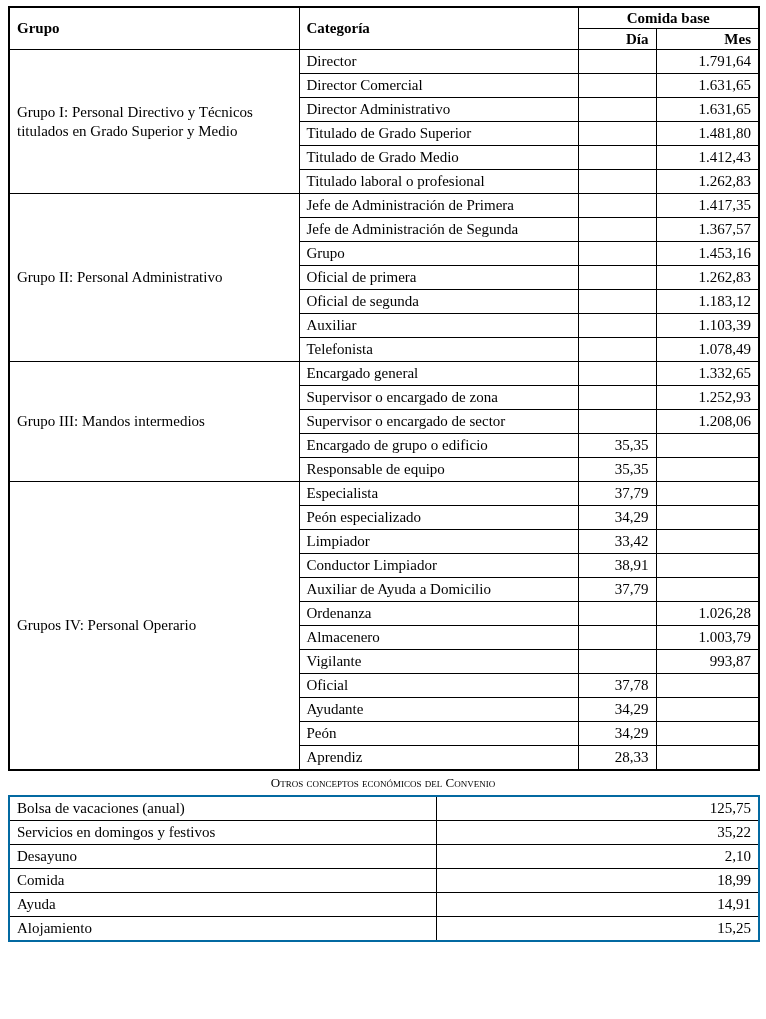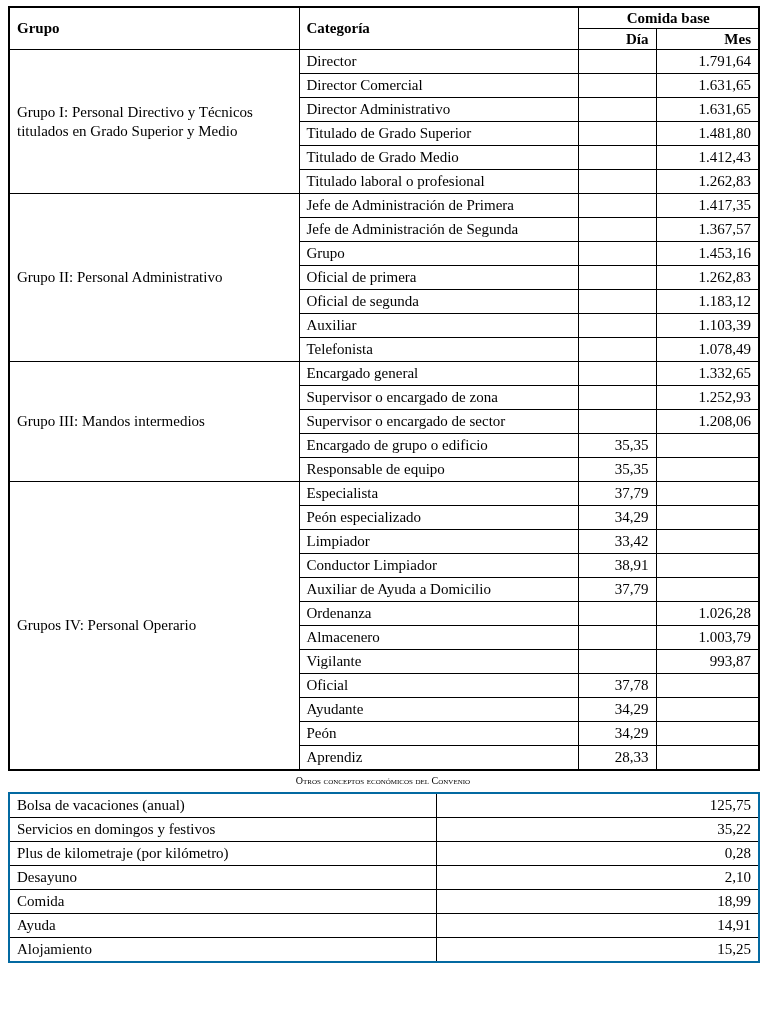--- a/index.html
+++ b/index.html
@@ -46,21 +46,21 @@
     padding-top: 2px;
     padding-bottom: 2px;
   }
   .salary td.num-cell { text-align: right; }
   .otros td { height: 23px; vertical-align: middle; }
   .otros td.val-cell { text-align: right; }
   .section-title {
     width: 750px;
     text-align: center;
     font-variant: small-caps;
-    font-size: 10px;
+    font-size: 13px;
     margin: 5px 0 6px 0;
     line-height: 1;
   }
 </style>
 </head>
 <body>
 
 <div class="page">
 
   <table class="salary">
@@ -249,24 +249,20 @@
     <tbody>
         <tr>
           <td class="label-cell">Bolsa de vacaciones (anual)</td>
           <td class="val-cell">125,75</td>
         </tr>
         <tr>
           <td class="label-cell">Servicios en domingos y festivos</td>
           <td class="val-cell">35,22</td>
         </tr>
         <tr>
-          <td class="label-cell">Plus de kilometraje (por kilómetro)</td>
-          <td class="val-cell">0,28</td>
-        </tr>
-        <tr>
           <td class="label-cell">Desayuno</td>
           <td class="val-cell">2,10</td>
         </tr>
         <tr>
           <td class="label-cell">Comida</td>
           <td class="val-cell">18,99</td>
         </tr>
         <tr>
           <td class="label-cell">Ayuda</td>
           <td class="val-cell">14,91</td>

